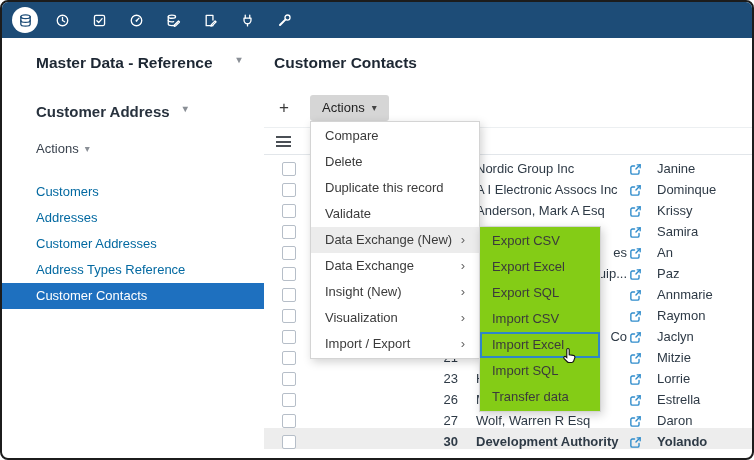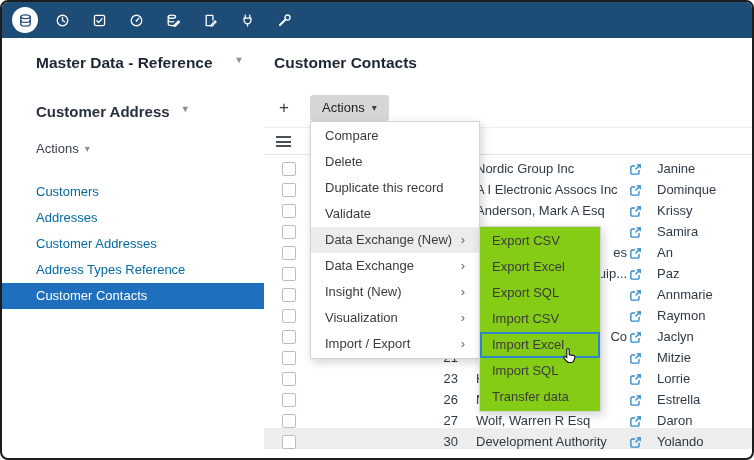--- a/index.html
+++ b/index.html
@@ -41,21 +41,21 @@
   .thead-topline{position:absolute;left:262px;right:0;top:125px;border-top:1px solid #eceff1;}
   .hamburger{position:absolute;left:274px;top:134px;width:15px;cursor:pointer;}
   .hamburger i{display:block;height:2px;background:#4a4f55;margin-bottom:2.5px;}
   .th{position:absolute;top:131px;font-size:17px;color:#7e8893;cursor:pointer;margin-top:44px;}
   .th-company{left:474px;}
   .th-first{left:653px;}
   .thead-line{position:absolute;left:262px;right:0;top:152px;border-top:1px solid #e2e6ea;}
   
   .rows{position:absolute;left:262px;right:0;top:153px;}
   .row{height:21px;display:flex;align-items:flex-end;font-size:13px;color:#2e3a46;background:#fff;}
-  .row:last-child{background:#ededed;}
+  .row:last-child{background:#ededed;font-weight:bold;}
   .cell-cb{flex:0 0 36px;box-sizing:border-box;padding-left:18px;display:flex;align-items:center;}
   .checkbox{width:12px;height:12px;border:1px solid #b6bec8;border-radius:2px;background:#fff;cursor:pointer;}
   .cell-id{flex:0 0 158px;text-align:right;color:#2e3a46;}
   .cell-company{flex:0 0 151px;margin-left:18px;white-space:nowrap;overflow:hidden;}
   .cell-company.tail{text-align:right;}
   .cell-link{flex:0 0 22px;display:flex;align-items:center;padding-left:2px;box-sizing:border-box;}
   .extlink{display:inline-flex;cursor:pointer;}
   .cell-first{padding-left:8px;}
   
   .menu{position:absolute;left:308px;top:119px;width:168px;background:#fff;

